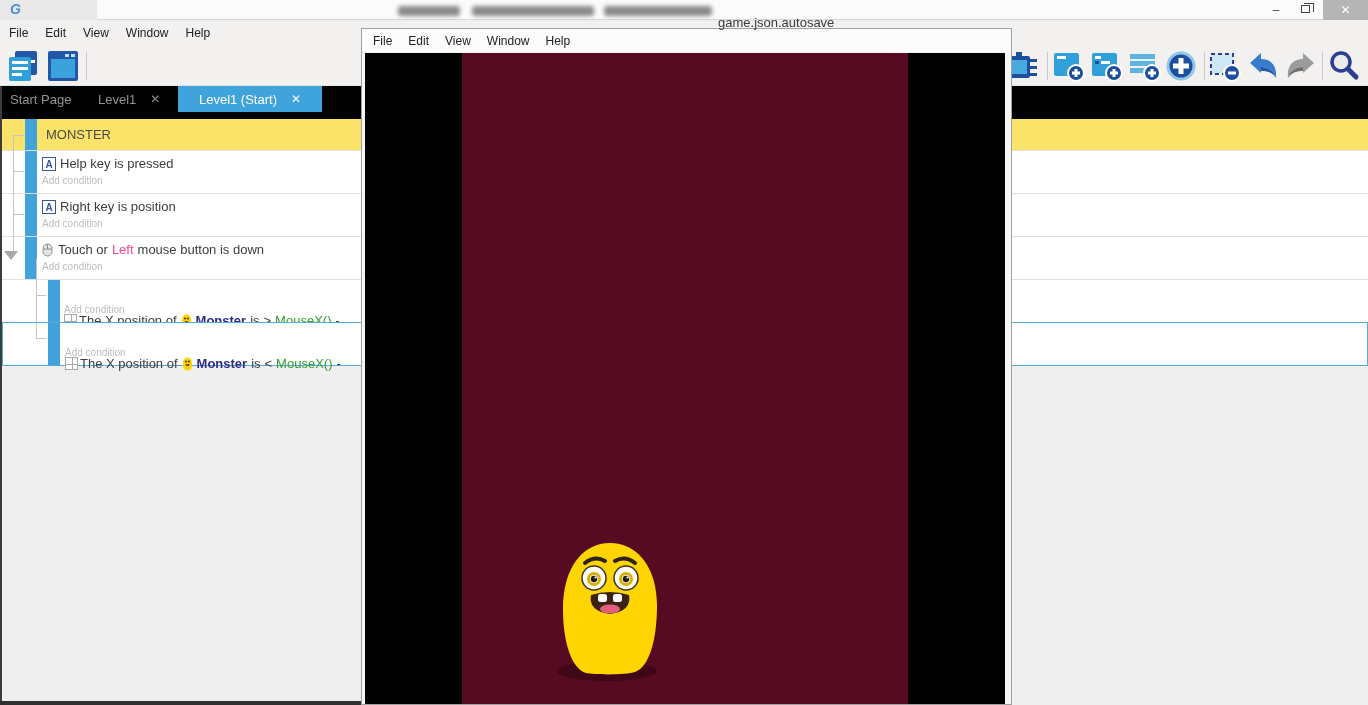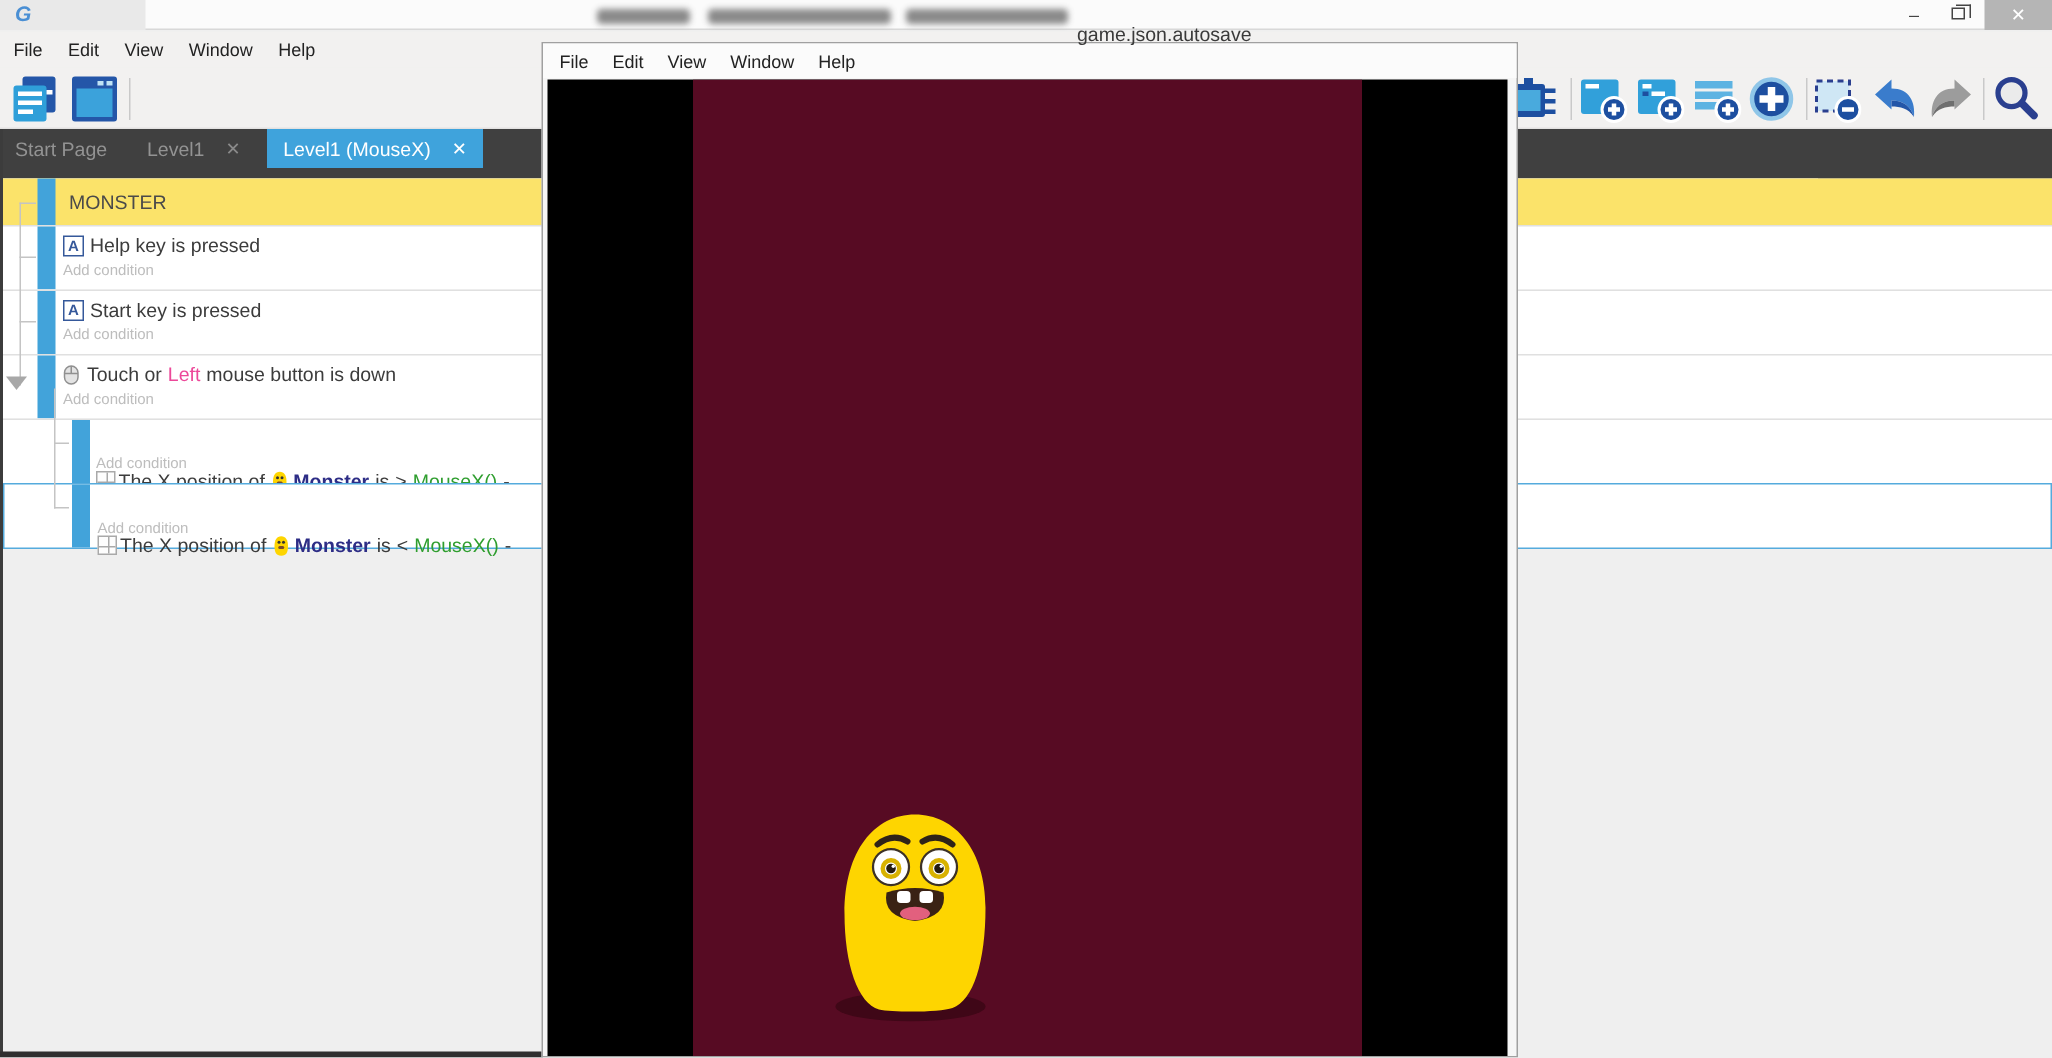--- a/index.html
+++ b/index.html
@@ -21,21 +21,21 @@
   
   #menubar { left:0; top:21px; width:1368px; height:24px; background:#f2f1f0; display:flex; align-items:center; padding-left:9px; gap:17px; }
   #menubar span, .pv-menu span { font-size:12px; color:#222; }
 
   
   #toolbar { left:0; top:45px; width:1368px; height:41px; background:#f2f1f0; border-bottom:1px solid #e3e2e1; }
   .tsep { top:7px; width:1px; height:28px; background:#c9c9c9; }
   .ticon { top:5px; width:32px; height:32px; }
 
   
-  #tabbar { left:0; top:86px; width:1368px; height:33px; background:#404040; }
+  #tabbar { left:0; top:86px; width:1368px; height:33px; background:#000000; }
   .tab { top:0; height:26px; display:flex; align-items:center; font-size:13px; color:#939393; }
   .tab .x { margin-left:14px; font-size:12px; color:#8a8a8a; }
   #tab-active { left:178px; width:144px; background:#3fa3dc; color:#fff; justify-content:center; }
   #tab-active .x { color:#fff; }
 
   
   #events { left:0; top:119px; width:1212px; height:586px; background:#efefef; }
   #left-edge { left:0; top:86px; width:2px; height:616px; background:#3c3c3c; z-index:5; }
   #bottom-edge { left:0; top:701px; width:362px; height:4px; background:#2f2f2f; z-index:5; }
   .erow { left:2px; width:1366px; background:#fff; border-top:1px solid #e0e0e0; }
@@ -197,21 +197,21 @@
 
 <div class="abs" id="tabbar">
   <div class="abs tab" style="left:10px;">
     <span>Start Page</span>
   </div>
   <div class="abs tab" style="left:98px;">
     <span>Level1</span>
     <span class="x">✕</span>
   </div>
   <div class="abs tab" id="tab-active">
-    <span>Level1 (MouseX)</span>
+    <span>Level1 (Start)</span>
     <span class="x">✕</span>
   </div>
 </div>
 
 <div class="abs" id="left-edge"></div>
 <div class="abs" id="bottom-edge"></div>
 
 <div class="abs" id="events">
 
   <div class="abs treeline" style="left:13px;top:16px;width:1px;height:122px;"></div>
@@ -234,21 +234,21 @@
         <span class="kicon">A</span>
         <span>Help key is pressed</span>
       </div>
     <div class="l2">Add condition</div>
   </div>
 
   <div class="abs erow ind1" style="top:74px;height:43px;">
     <div class="bbar bar-l"></div>
     <div class="l1">
         <span class="kicon">A</span>
-        <span>Start key is pressed</span>
+        <span>Right key is position</span>
       </div>
     <div class="l2">Add condition</div>
   </div>
 
   <div class="abs erow ind1" style="top:117px;height:43px;">
     <div class="bbar bar-l"></div>
     <div class="l1">
       <svg width="11" height="14" viewBox="0 0 11 14" style="margin-right:5px;">
         <rect x="1" y="1" width="9" height="12" rx="4.5" fill="#e3e3e3" stroke="#909090"></rect>
         <line x1="1" y1="6" x2="10" y2="6" stroke="#909090"></line>

